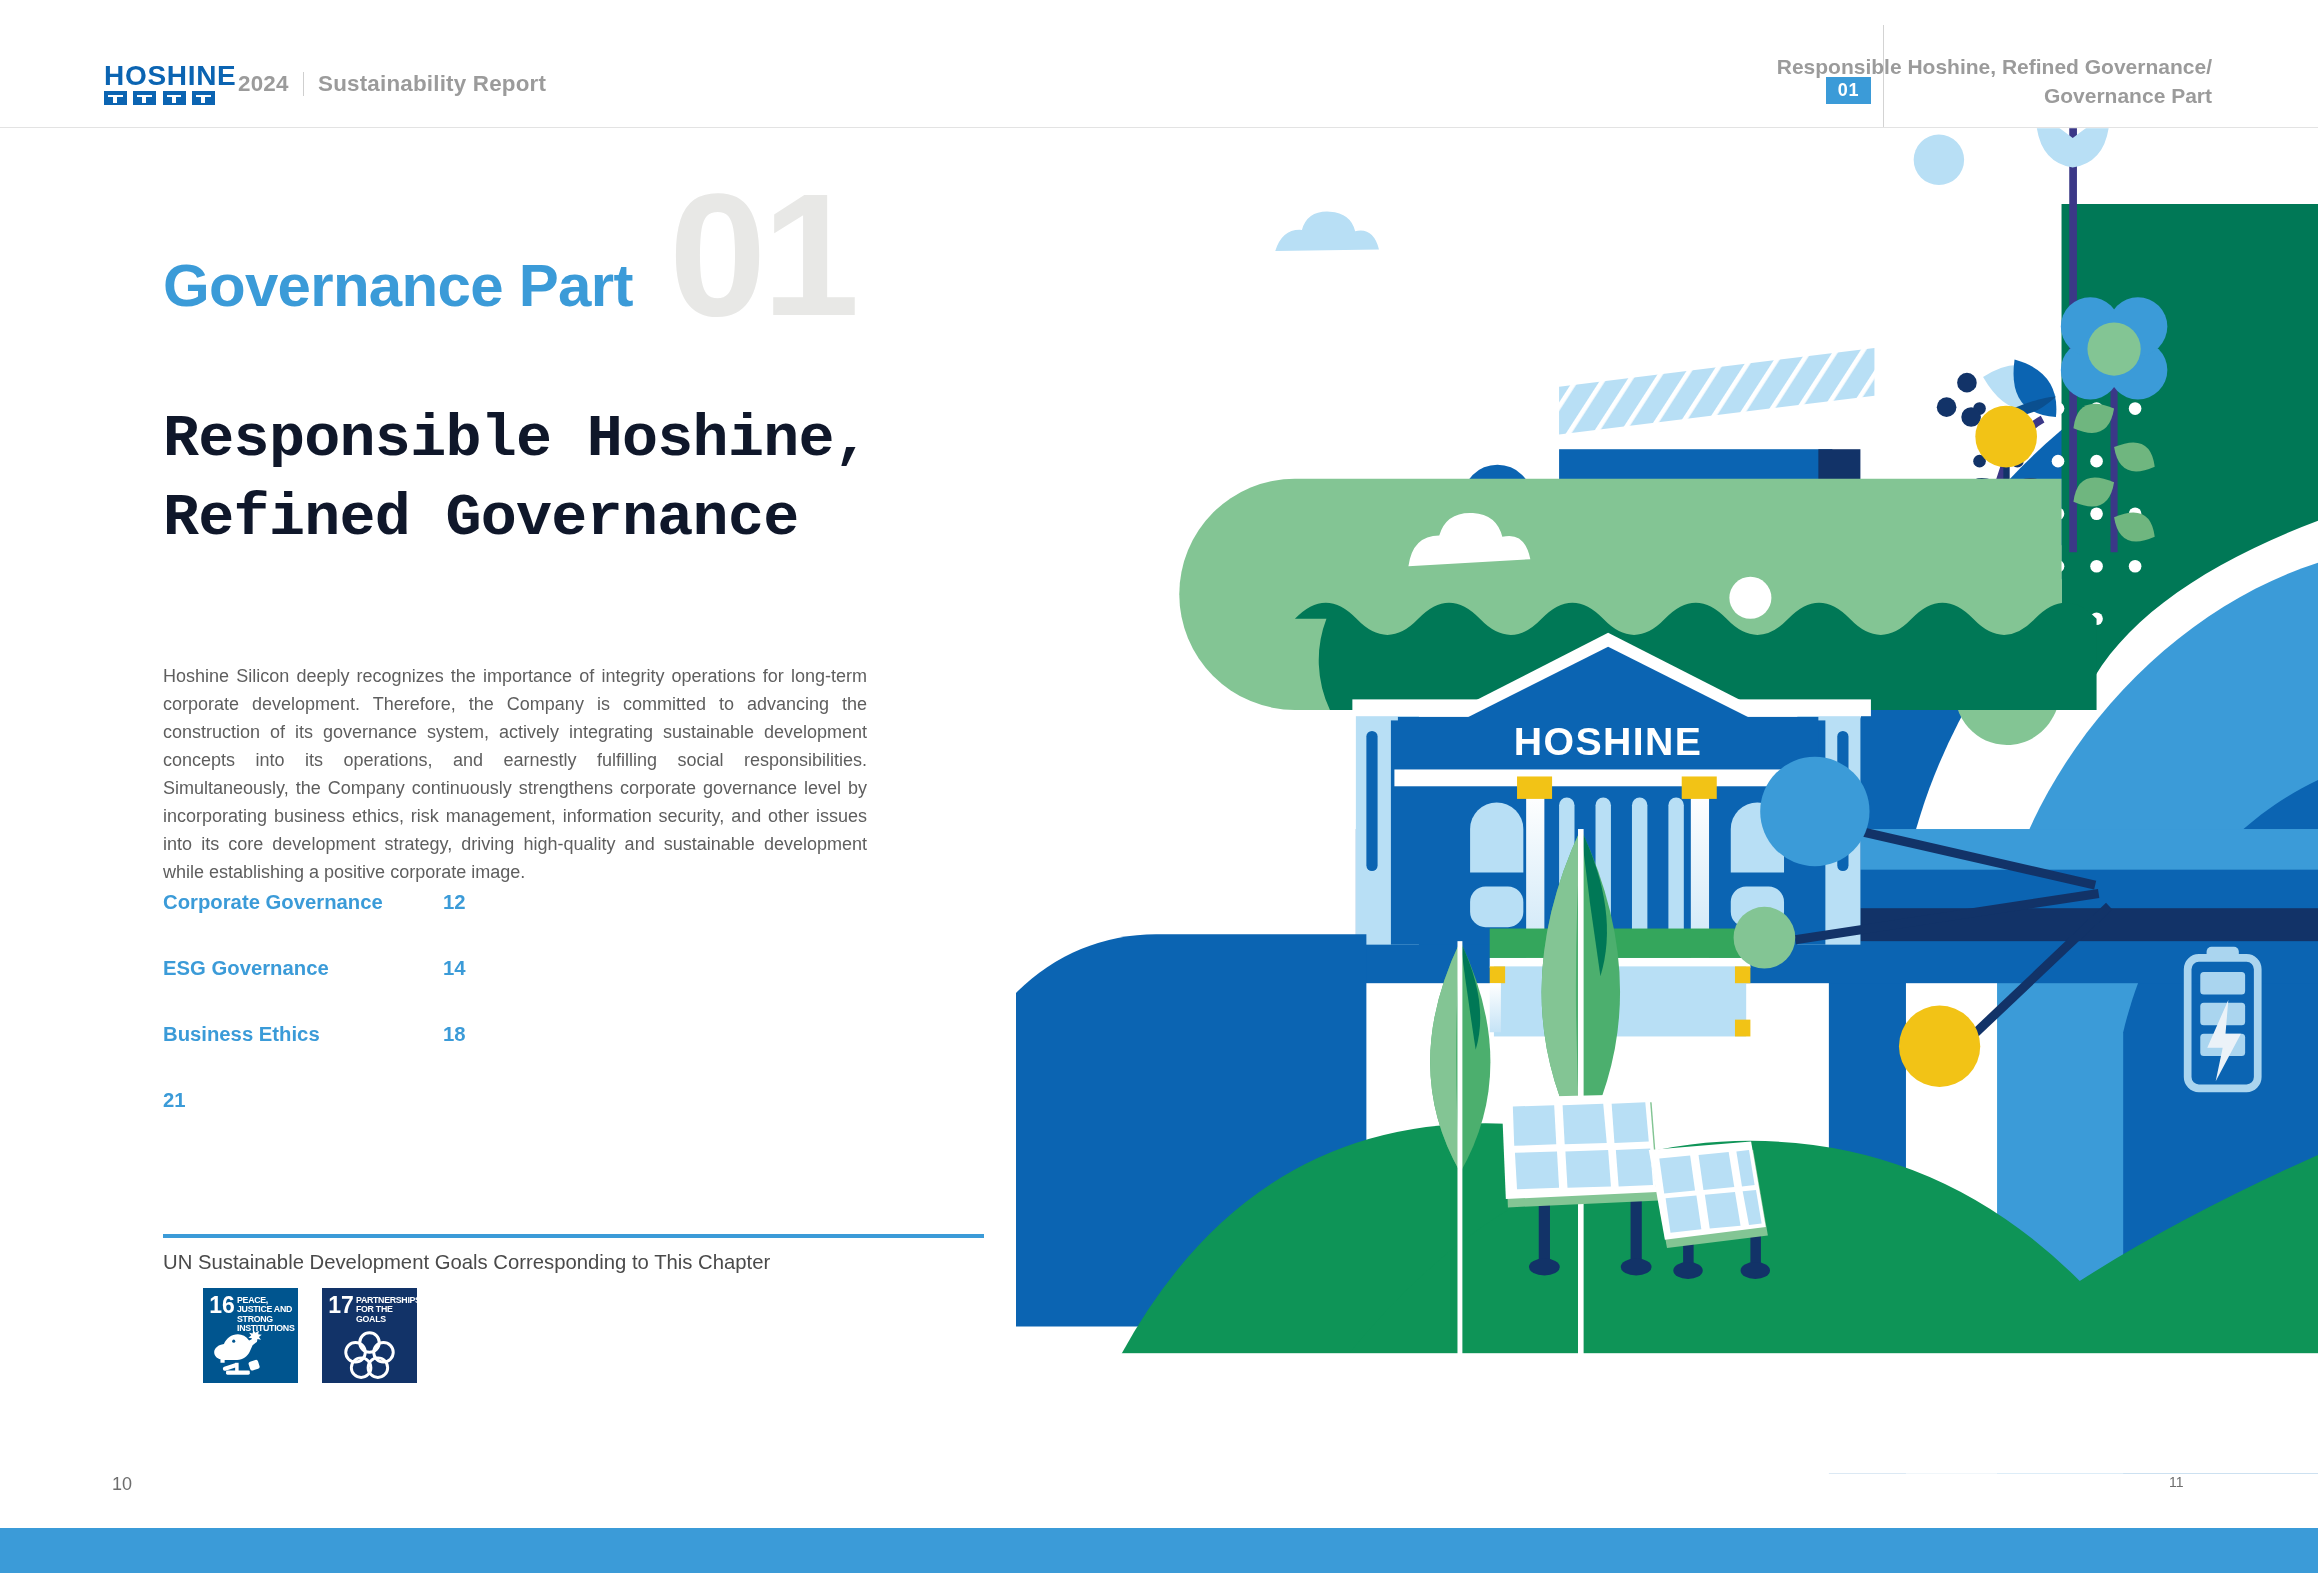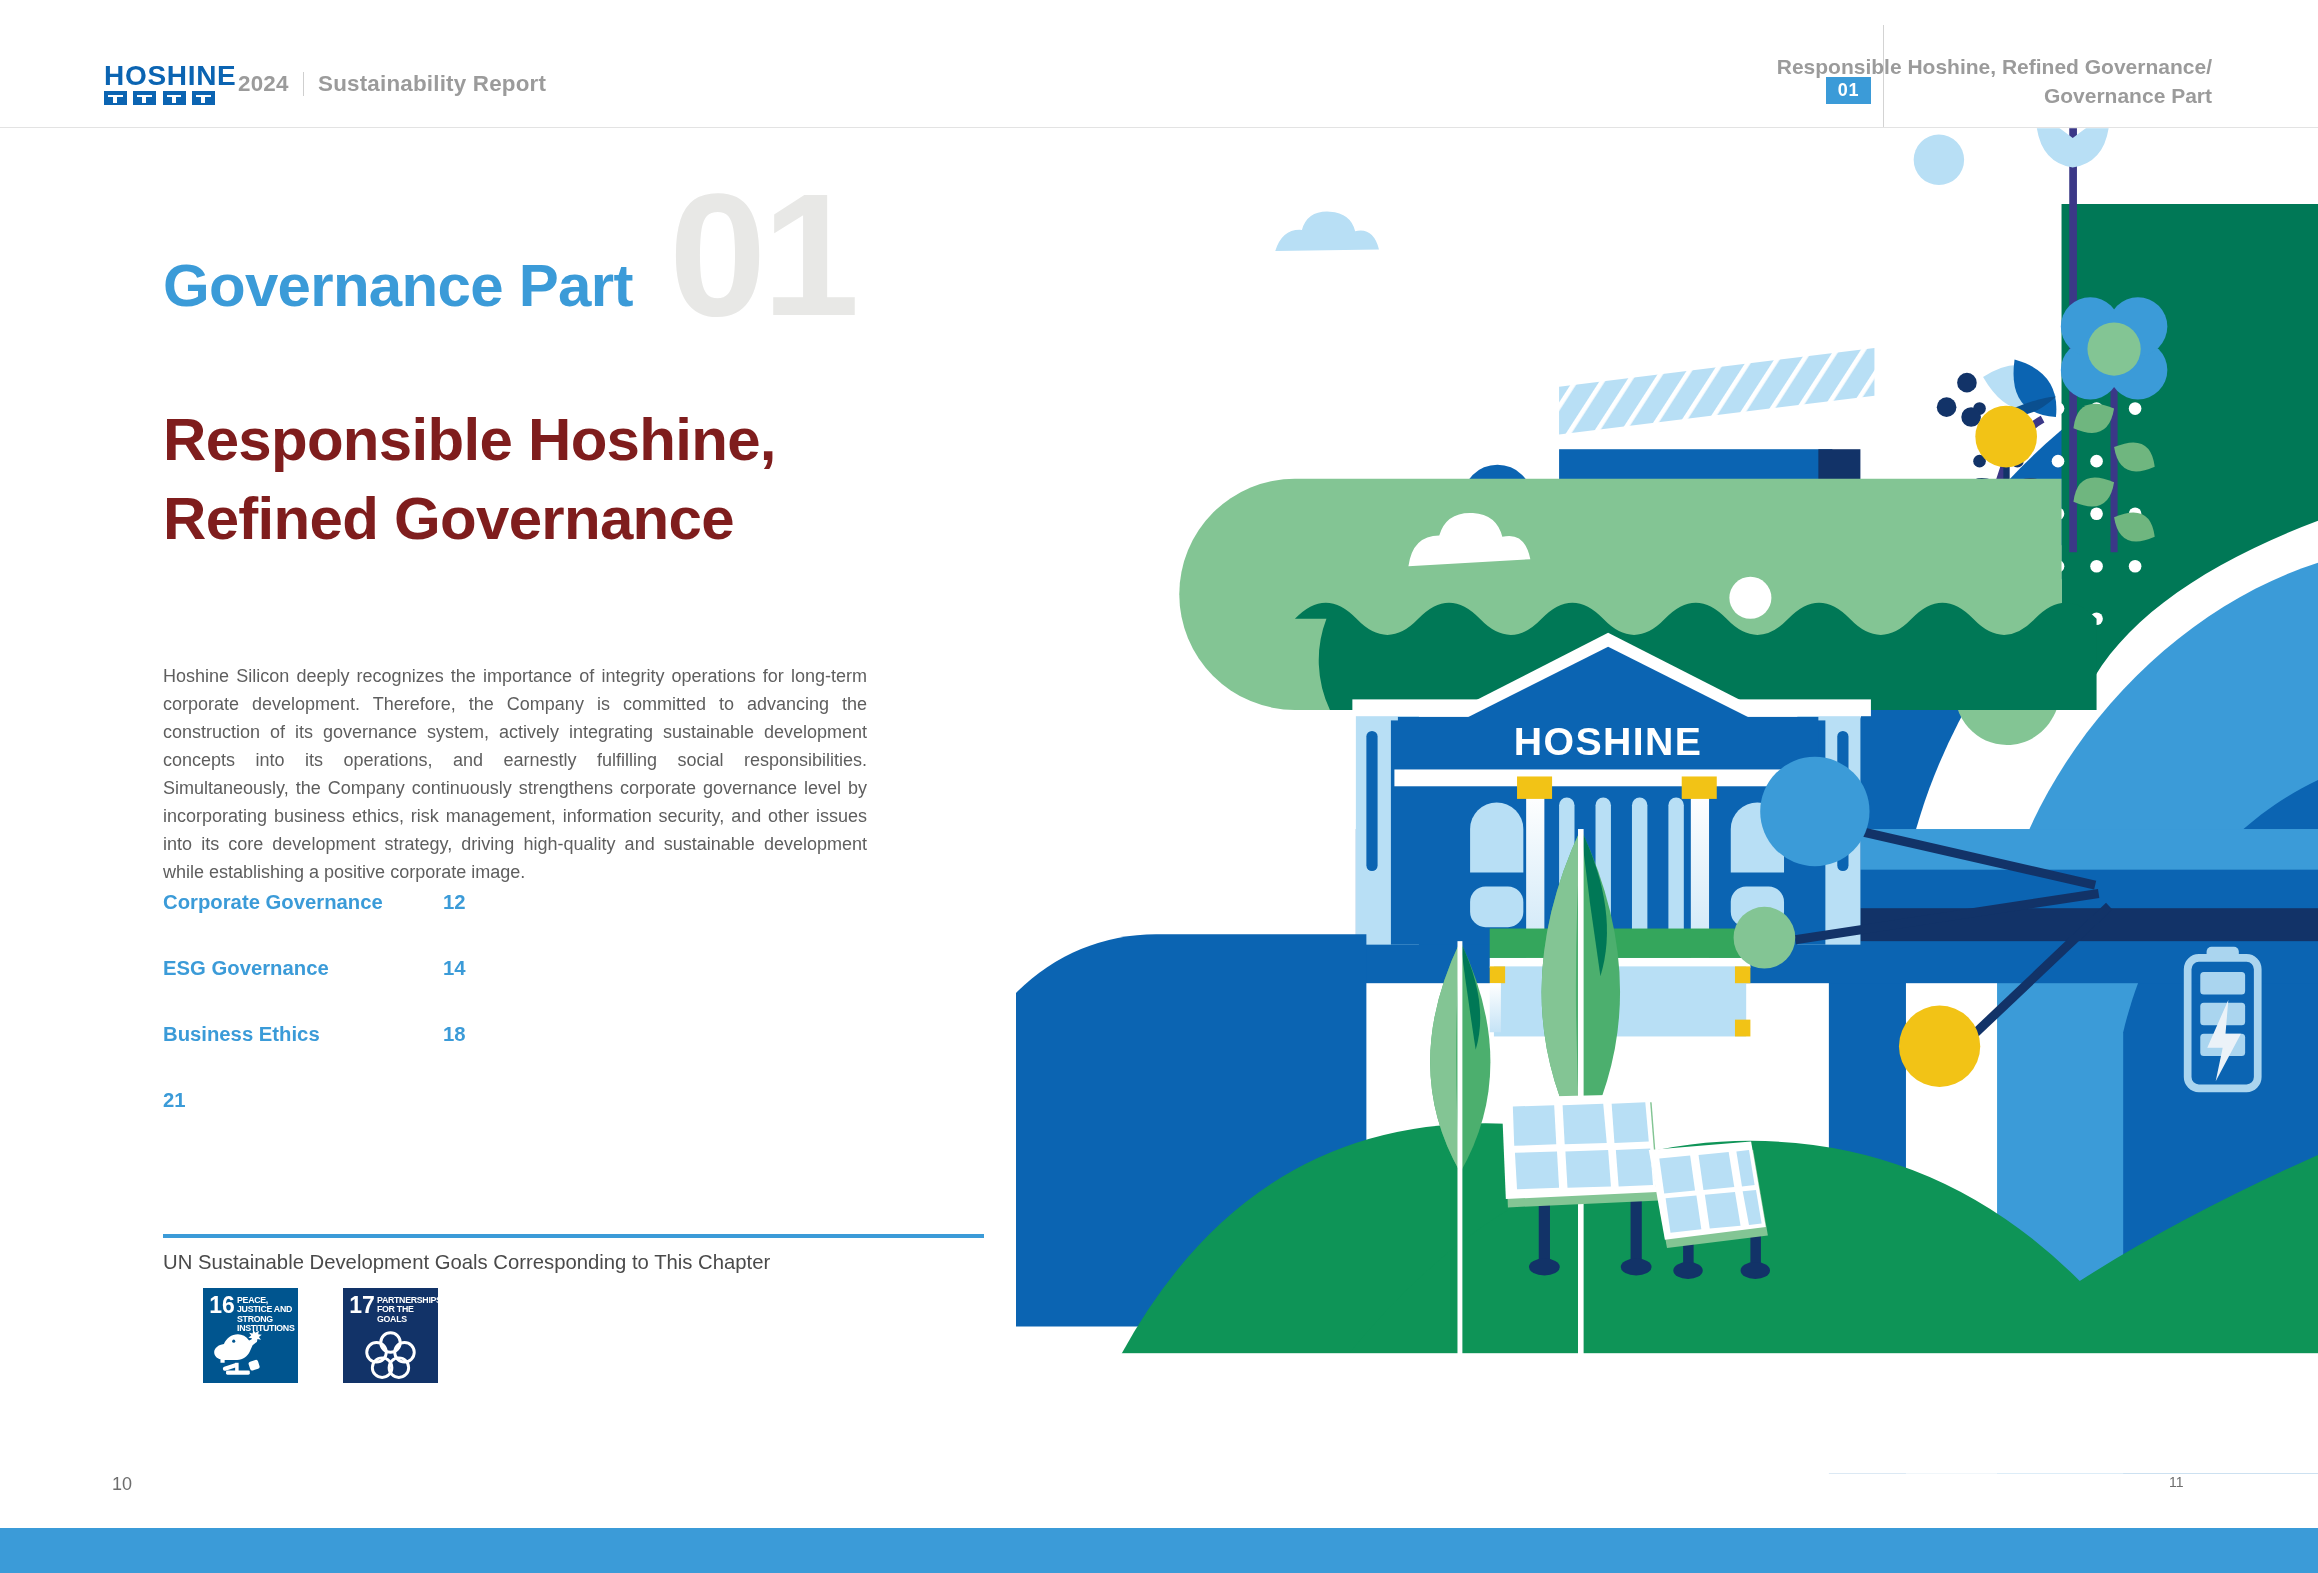--- a/index.html
+++ b/index.html
@@ -25,34 +25,34 @@
                  color:#fff;font-size:18px;font-weight:bold;display:flex;align-items:center;
                  justify-content:center;letter-spacing:0.7px;}
   #head-vline{position:absolute;left:1883px;top:25px;width:1.4px;height:102px;background:#d3d3d3;}
 
   
   #watermark{position:absolute;left:669px;top:167px;font-size:175px;font-weight:bold;
              color:#e8e8e6;line-height:175px;letter-spacing:-4.2px;z-index:1;}
   #chapter-label{position:absolute;left:163px;top:251px;font-size:60px;font-weight:bold;
                  color:#3b9bd8;letter-spacing:-0.7px;z-index:2;}
   #main-heading{position:absolute;left:163px;top:400px;font-size:60px;font-weight:bold;
-                color:#7f1d1d;line-height:79px;letter-spacing:-0.7px;z-index:2;}
+                color:#0f172a;line-height:79px;letter-spacing:-0.7px;z-index:2;font-family:Liberation Mono, monospace;}
   #intro-para{position:absolute;left:163px;top:662px;width:704px;font-size:18px;
               line-height:28px;color:#5e5e5e;text-align:justify;}
 
   
   #toc{position:absolute;left:163px;top:888px;width:336px;}
   .toc-row{display:flex;margin-bottom:37px;}
   .toc-label{width:280px;font-size:20.3px;font-weight:bold;color:#3b9bd8;line-height:29px;}
   .toc-page{font-size:20.3px;font-weight:bold;color:#3b9bd8;line-height:29px;}
 
   
   #sdg-rule{position:absolute;left:163px;top:1234px;width:821px;height:3.5px;background:#3b9bd8;}
   #sdg-caption{position:absolute;left:163px;top:1251px;font-size:20.3px;color:#4a4a4a;}
-  #sdg-icons{position:absolute;left:163px;top:1288px;display:flex;gap:45px;padding-left:40px;}
+  #sdg-icons{position:absolute;left:163px;top:1288px;display:flex;gap:24px;padding-left:40px;}
   .sdg{width:95px;height:95px;position:relative;overflow:hidden;}
   .sdg-16{background:#00558f;}
   .sdg-17{background:#123368;}
   .sdg-num{position:absolute;left:6.3px;top:5.6px;font-size:23px;font-weight:bold;color:#fff;line-height:23px;}
   .sdg-txt{position:absolute;left:34px;top:7.7px;width:59px;font-size:8.8px;font-weight:bold;
            color:#fff;line-height:9.5px;letter-spacing:-0.3px;}
   .sdg-art{position:absolute;left:0;bottom:4.2px;width:95px;height:52px;}
 
   
   #footer-bar{position:absolute;left:0;top:1528px;width:2319px;height:46px;background:#3b9bd8;}

